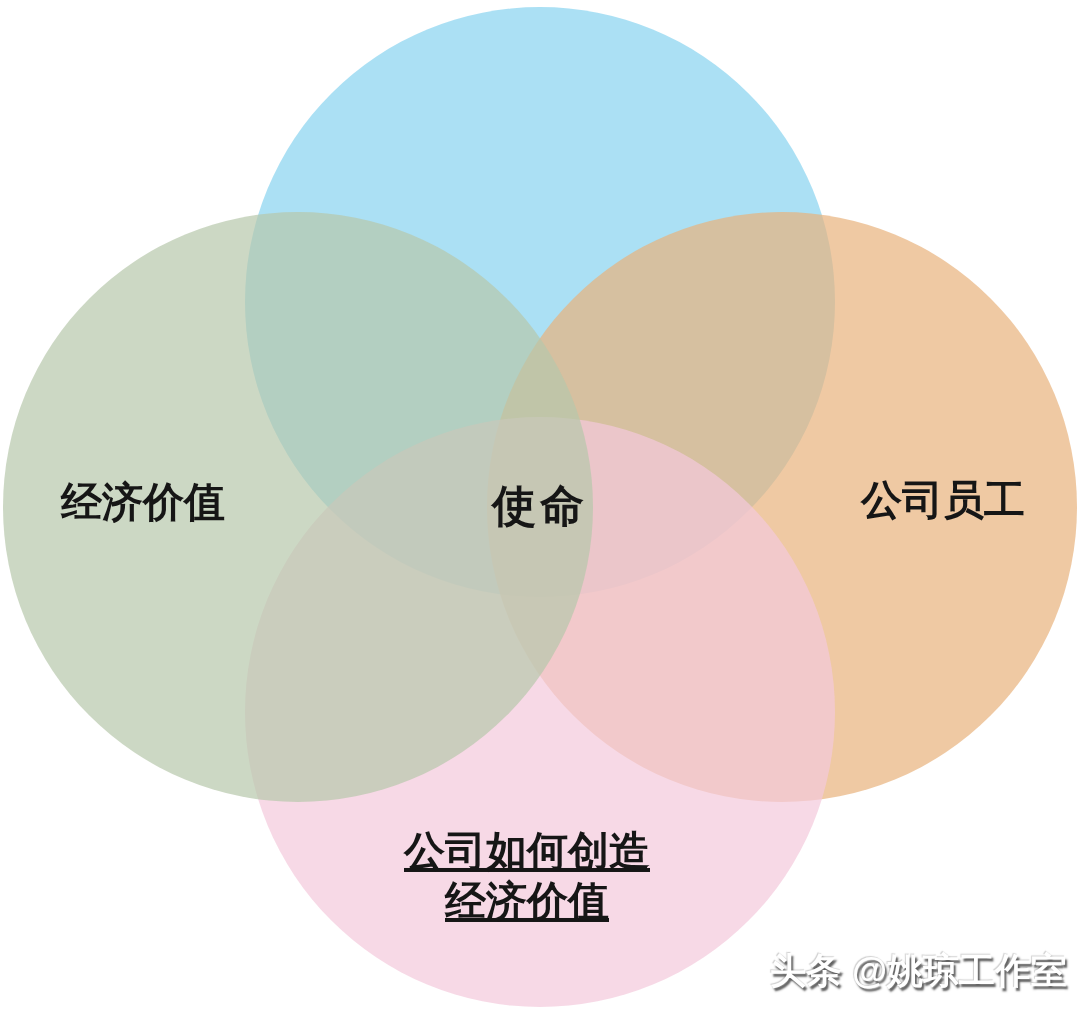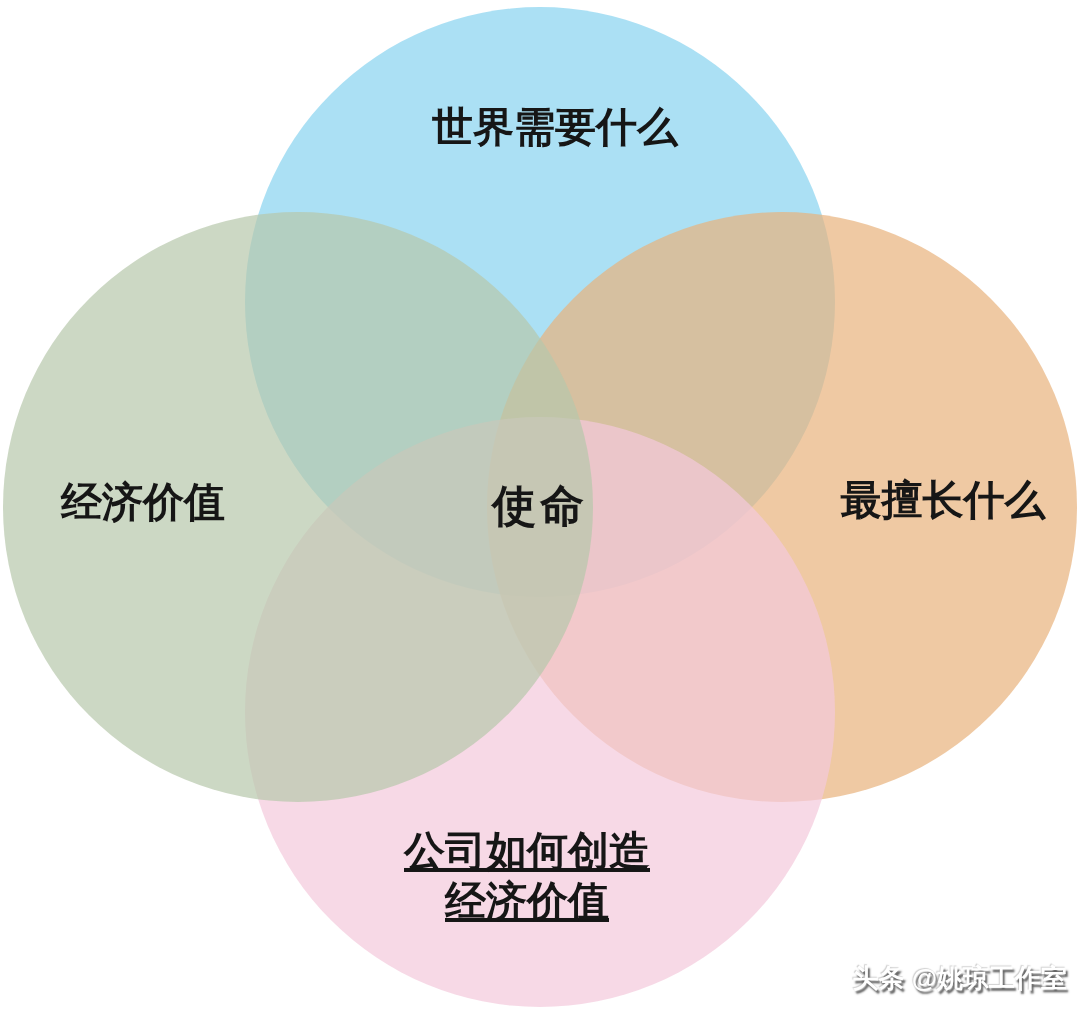--- a/index.html
+++ b/index.html
@@ -51,47 +51,44 @@
     font-size: 44px;
     font-weight: 800;
     letter-spacing: 4px;
   }
 
   .watermark {
     position: absolute;
     right: 13px;
     bottom: 16px;
     z-index: 11;
-    font-size: 26px;
+    font-size: 36px;
     font-weight: 700;
     color: #ffffff;
     text-shadow: 2px 3px 2px rgba(80,80,80,0.9), -1px -1px 1px rgba(150,150,150,0.45);
     white-space: nowrap;
   }
 </style>
 </head>
 <body>
 
 <div class="canvas">
 
   <div class="circle top"></div>
   <div class="circle right"></div>
   <div class="circle bottom"></div>
   <div class="circle left"></div>
 
-  <div class="label top-label">
-    <span>世界需要什么</span>
-  </div>
 
   <div class="label left-label">
     <span>经济价值</span>
   </div>
 
   <div class="label right-label">
-    <span>最擅长什么</span>
+    <span>公司员工</span>
   </div>
 
   <div class="label bottom-label">
     <span>公司如何创造</span>
     <span>经济价值</span>
   </div>
 
   <div class="label center-label">
     <span>使命</span>
   </div>

